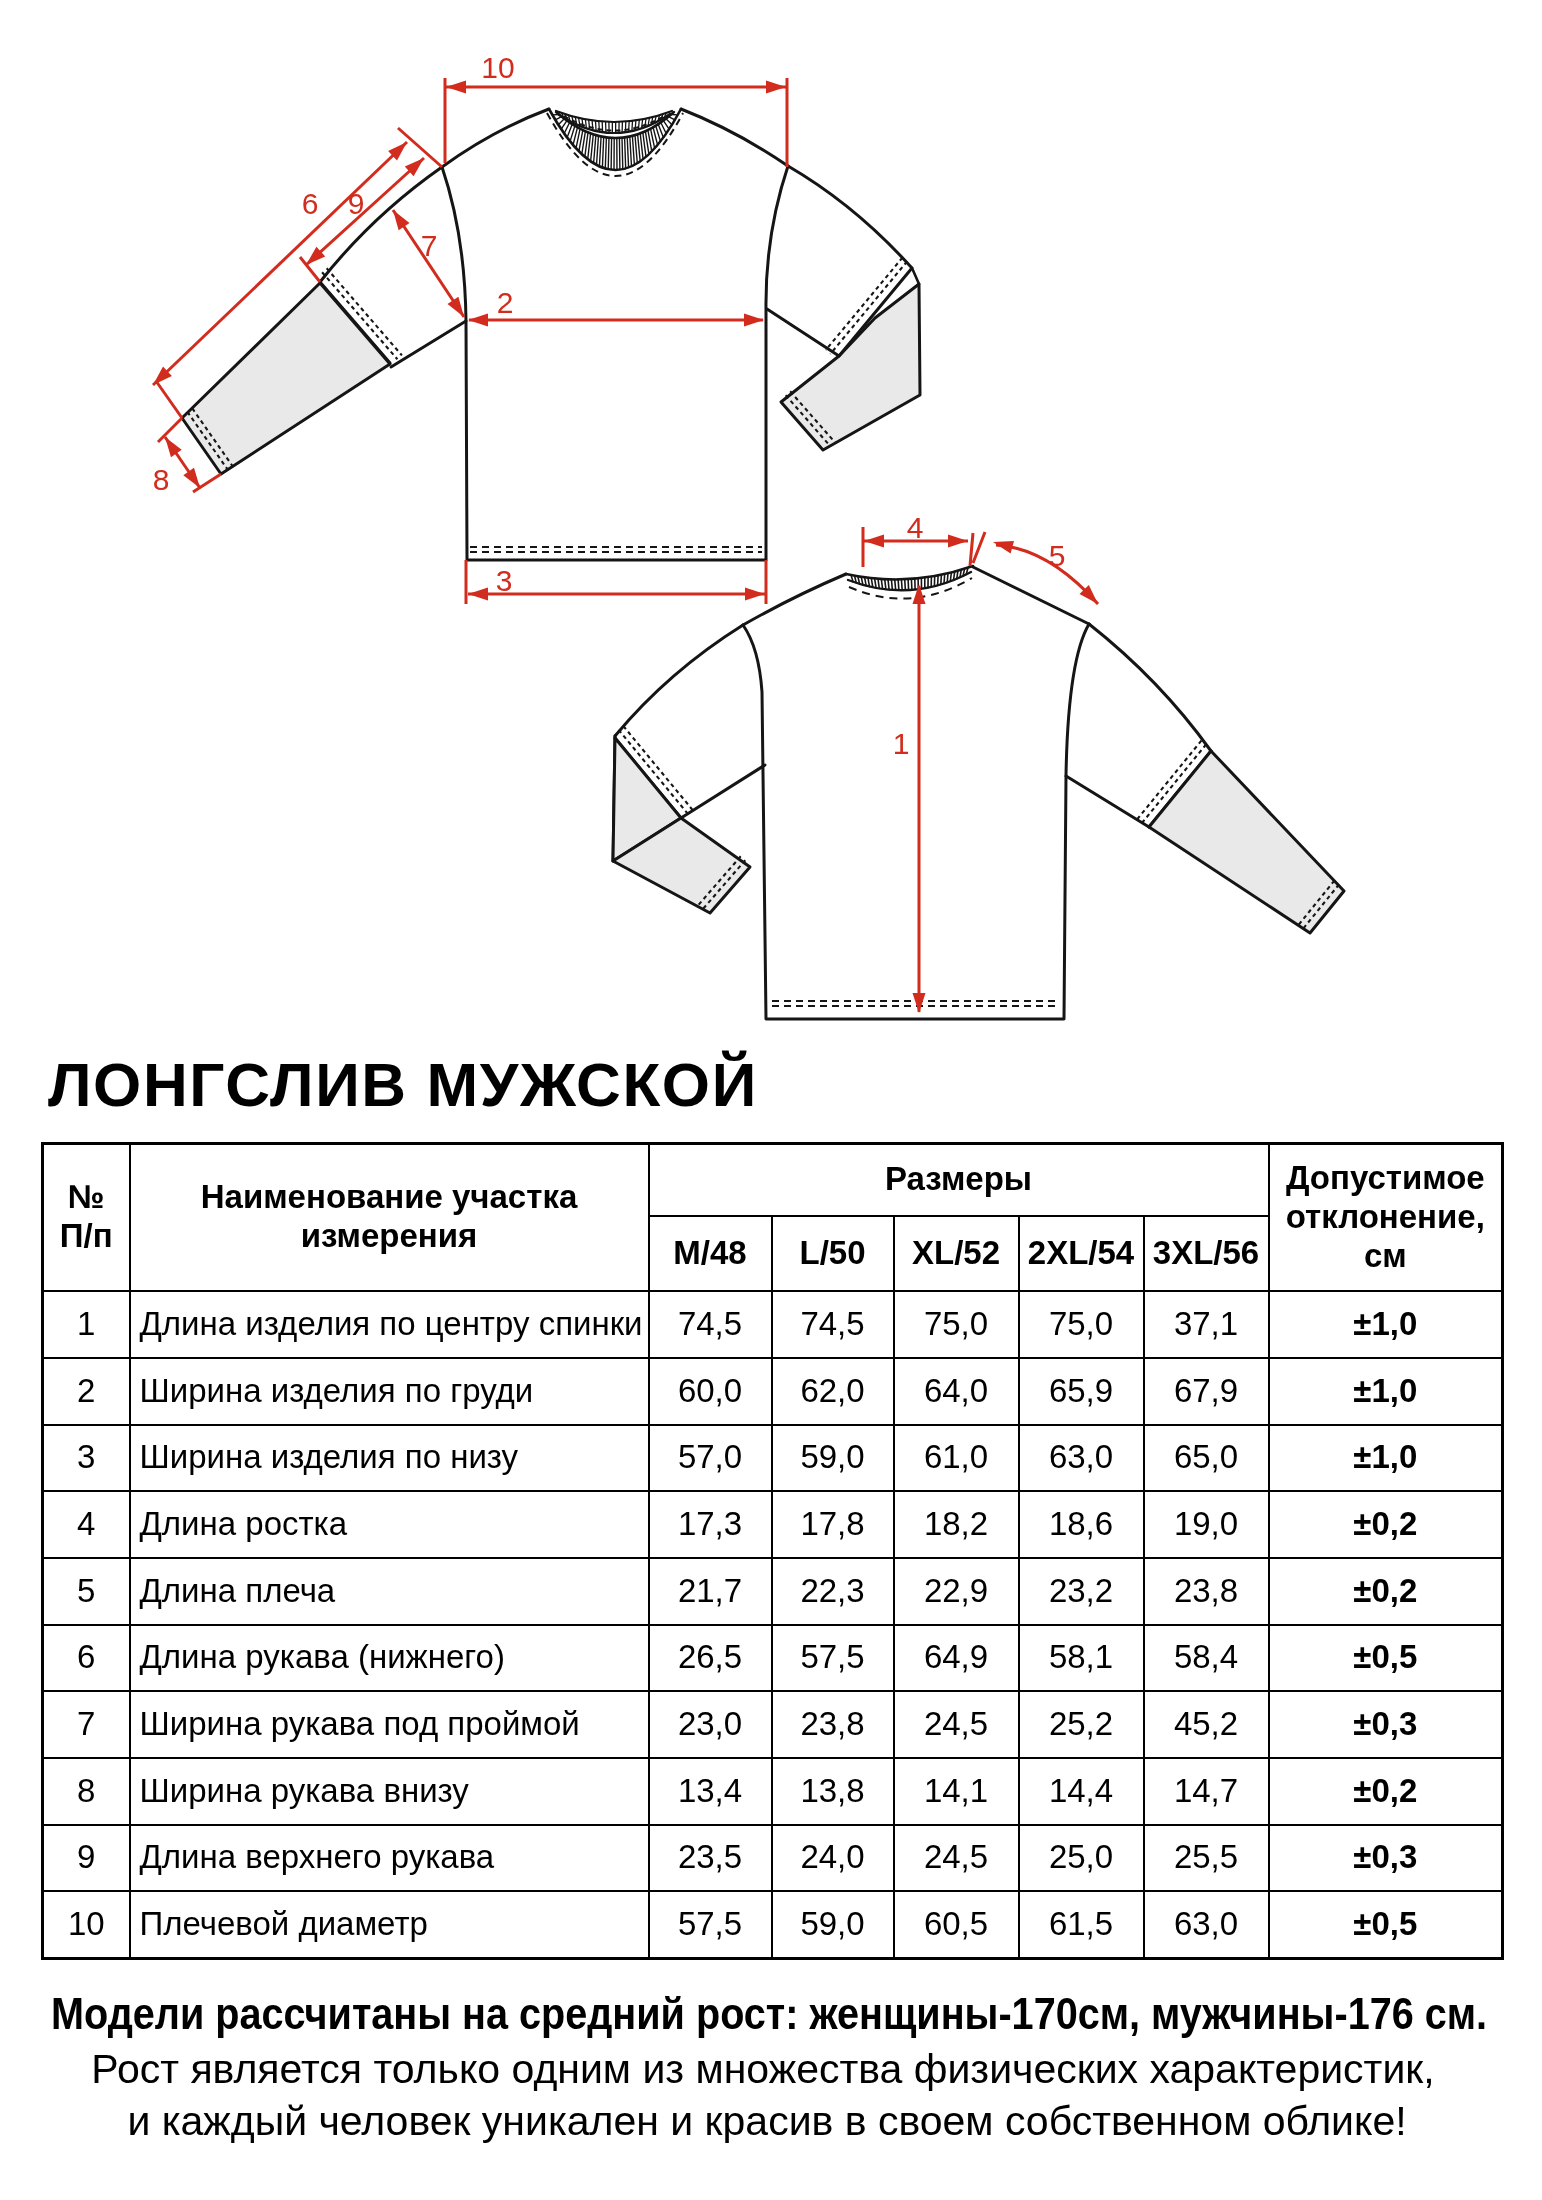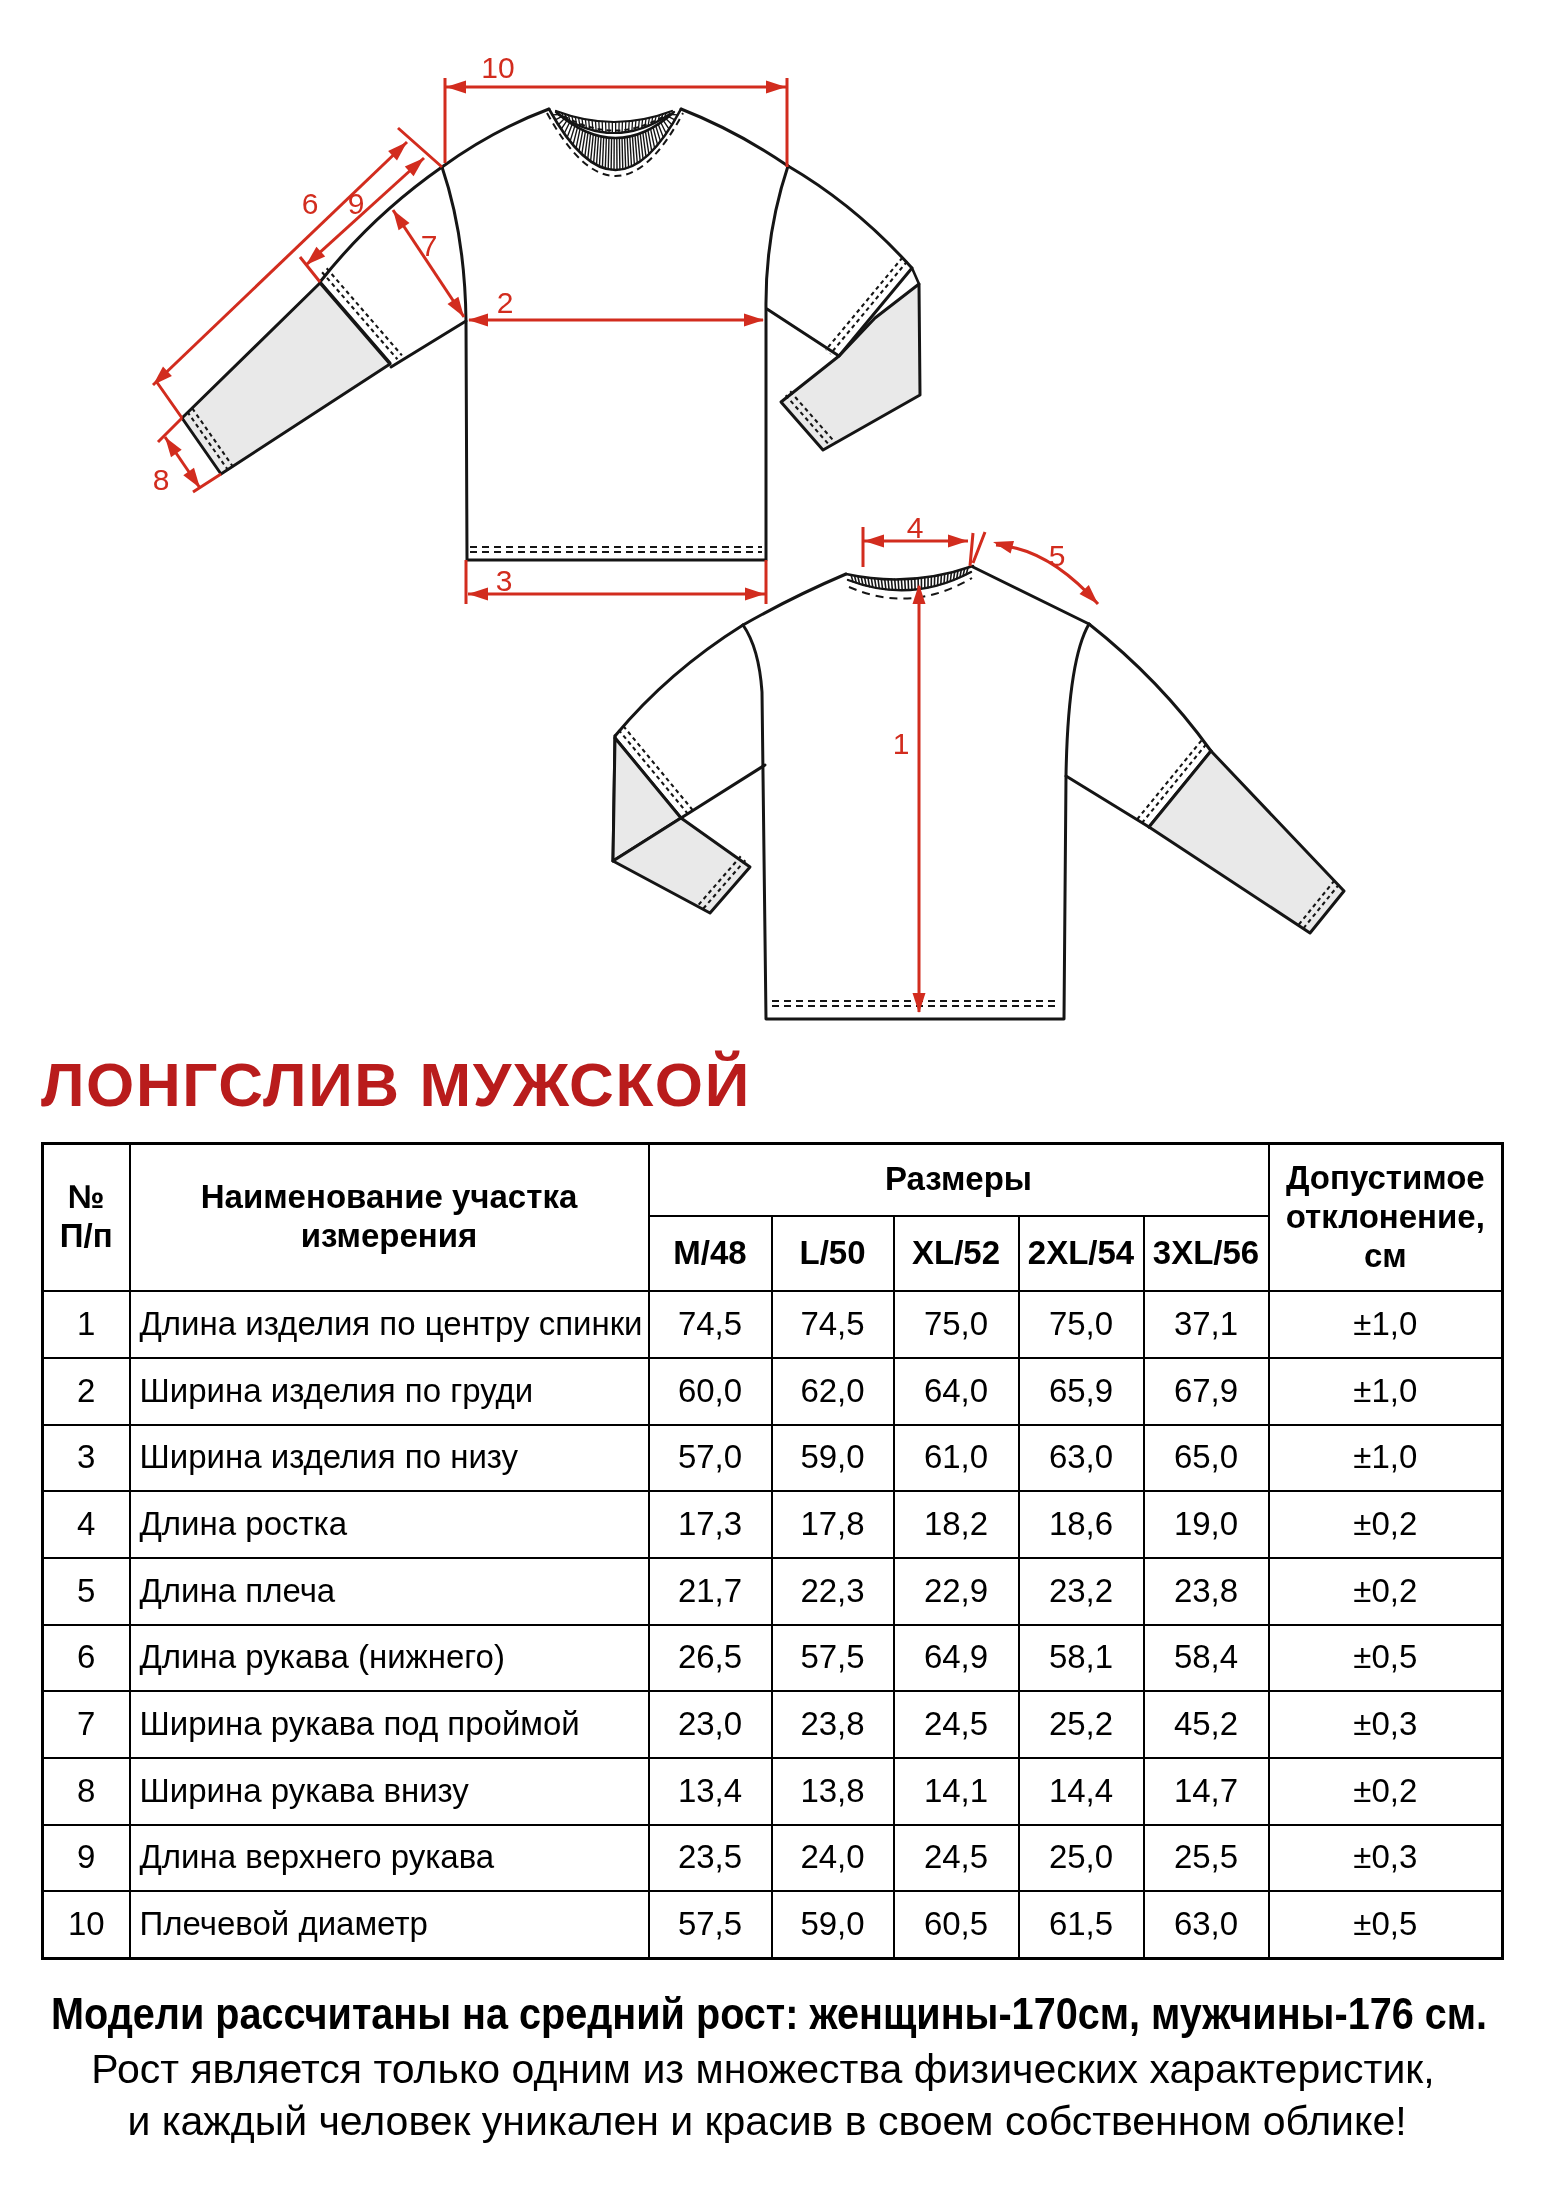--- a/index.html
+++ b/index.html
@@ -1,22 +1,22 @@
 <!DOCTYPE html>
 <html><head><meta charset="utf-8"><style>
 html,body{margin:0;padding:0;background:#fff;}
 #page{position:relative;width:1542px;height:2200px;background:#fff;overflow:hidden;
  font-family:"Liberation Sans", sans-serif;}
 .rl{font:30px "Liberation Sans",sans-serif;fill:#d22c1e;}
-#title{position:absolute;left:41px;top:1049px;font-size:62px;font-weight:bold;color:#b91c1c;letter-spacing:1.6px;}
+#title{position:absolute;left:48px;top:1049px;font-size:62px;font-weight:bold;color:#000000;letter-spacing:1.6px;}
 #tbl{position:absolute;left:41px;top:1142px;border-collapse:collapse;table-layout:fixed;width:1460px;border:3px solid #000;}
 #tbl td{border:2px solid #000;font-size:33px;color:#000;padding:0;vertical-align:middle;line-height:1.18;}
 #tbl .c{text-align:center;}
 #tbl .l{text-align:left;padding-left:9px;border-radius:15px;}
-#tbl .b{font-weight:normal;}
+#tbl .b{font-weight:bold;}
 #tbl .hd{font-weight:bold;text-align:center;}
 .bt{position:absolute;left:0;width:1542px;text-align:center;font-size:44px;color:#000;white-space:nowrap;}
 .sq{display:inline-block;}
 </style></head><body>
 <div id="page">
 <svg width="1542" height="1045" viewBox="0 0 1542 1045" style="position:absolute;left:0;top:0">
 <g fill="none" stroke="#151515" stroke-width="3" stroke-linejoin="round" stroke-linecap="round">
 <path d="M442,167 Q493,130 549,109"></path>
 <path d="M681,109 Q737,131 788,166"></path>
 <path d="M442,167 Q465,235 466,321 L467,560 L766,560 L766,310 Q765,235 788,166"></path>

